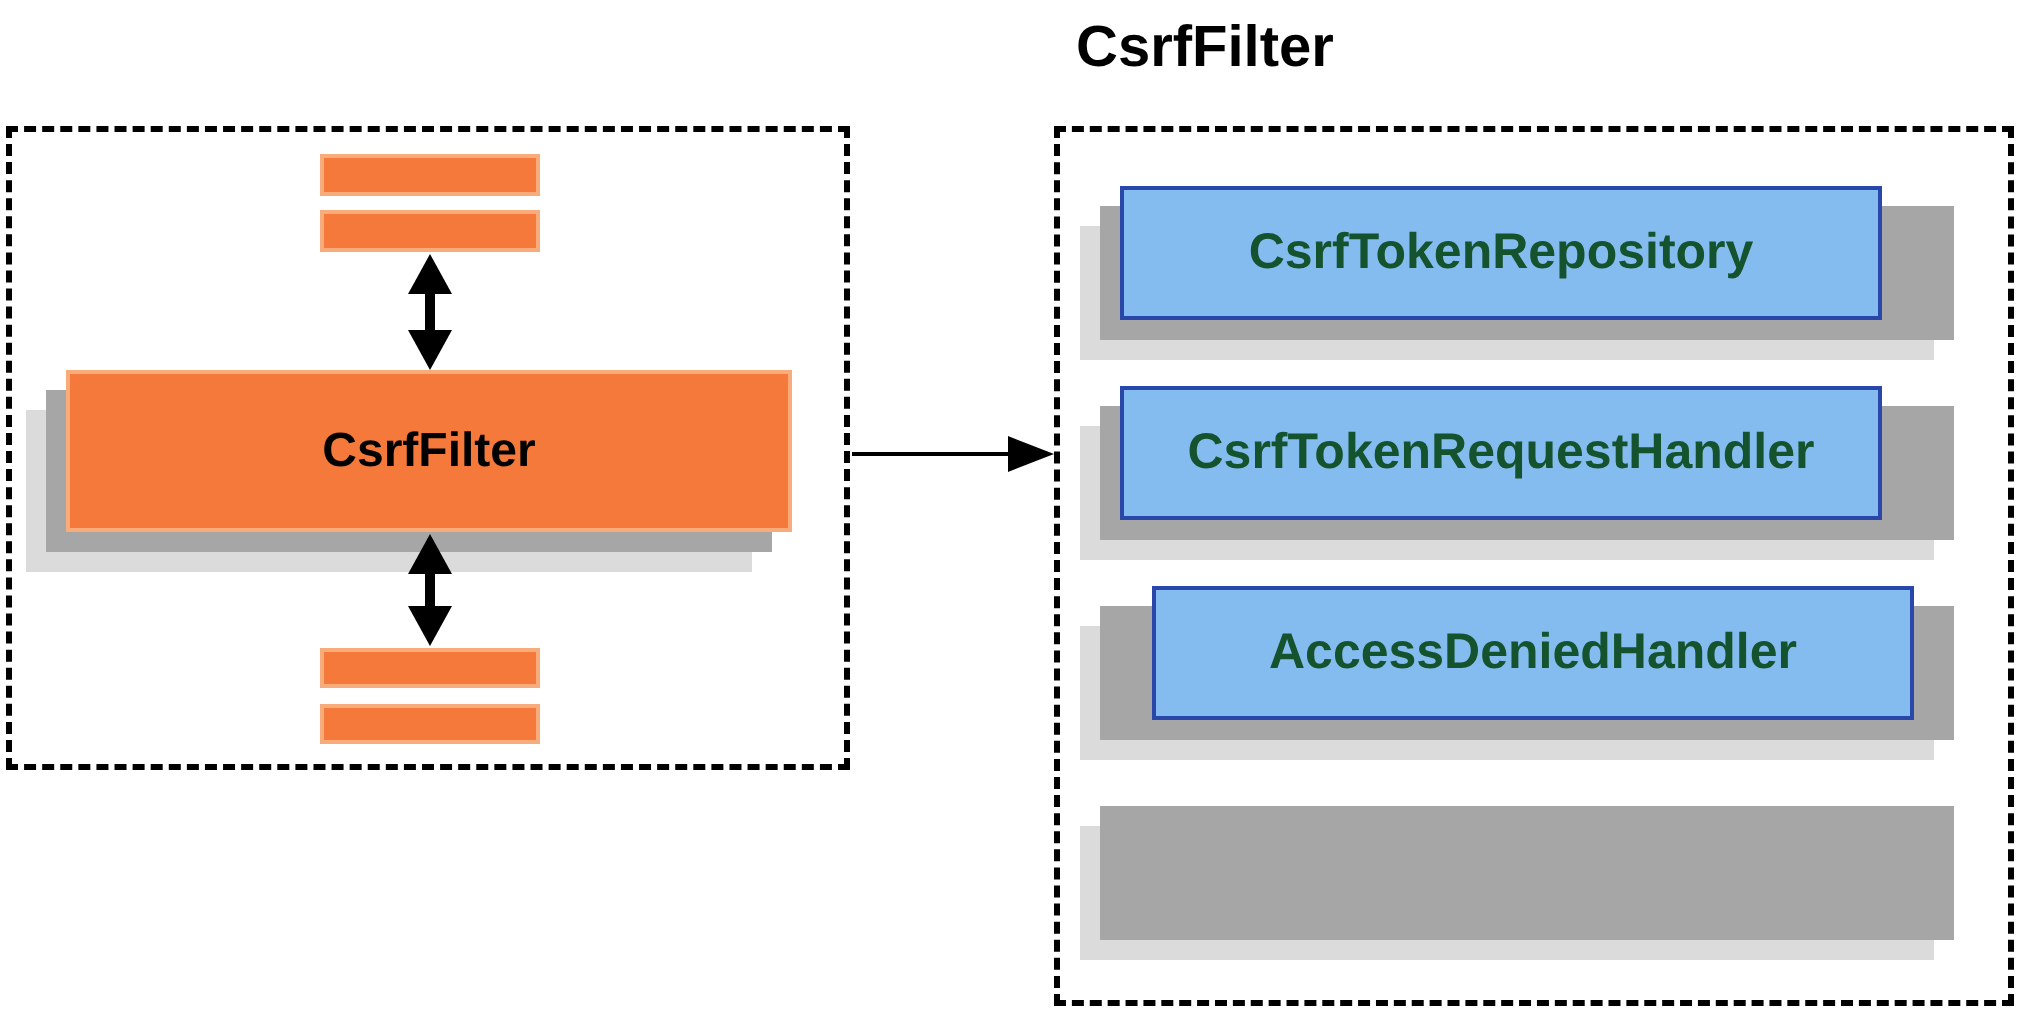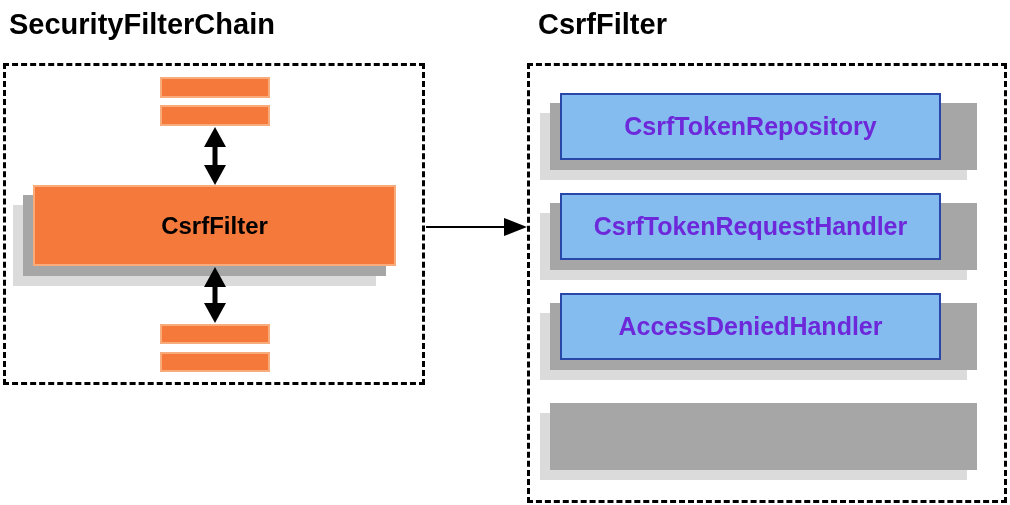--- a/index.html
+++ b/index.html
@@ -66,40 +66,39 @@
   .bs-light { left: 540px; }
   .bs-dark  { left: 550px; }
 
   .blue-box {
     position: absolute;
     left: 560px; width: 381px; height: 67px;
     background: #85BCF0;
     border: 2px solid #2847A8;
     box-sizing: border-box;
     display: flex; align-items: center; justify-content: center;
-    font-size: 25px; font-weight: bold; color: #6d28d9;
+    font-size: 25px; font-weight: bold; color: #14532d;
   }
   .blue-1 { top: 93px; }
   .blue-2 { top: 193px; }
-  .blue-3 { top: 293px; }
+  .blue-3 { top: 293px; margin-left: 16px; }
   .blue-4 { top: 393px; }
 
   .arrow-layer {
     position: absolute;
     left: 0; top: 0;
     width: 1010px; height: 505px;
     pointer-events: none;
   }
 </style>
 </head>
 <body>
 
 <div class="canvas">
 
-  <h1 class="title title-left">SecurityFilterChain</h1>
 
   <h1 class="title title-right">CsrfFilter</h1>
 
   <div class="dashed-panel panel-left"></div>
 
   <div class="stub-bar stub-1"></div>
   <div class="stub-bar stub-2"></div>
 
   <div class="shadow shadow-light main-shadow-light"></div>
   <div class="shadow shadow-dark main-shadow-dark"></div>

